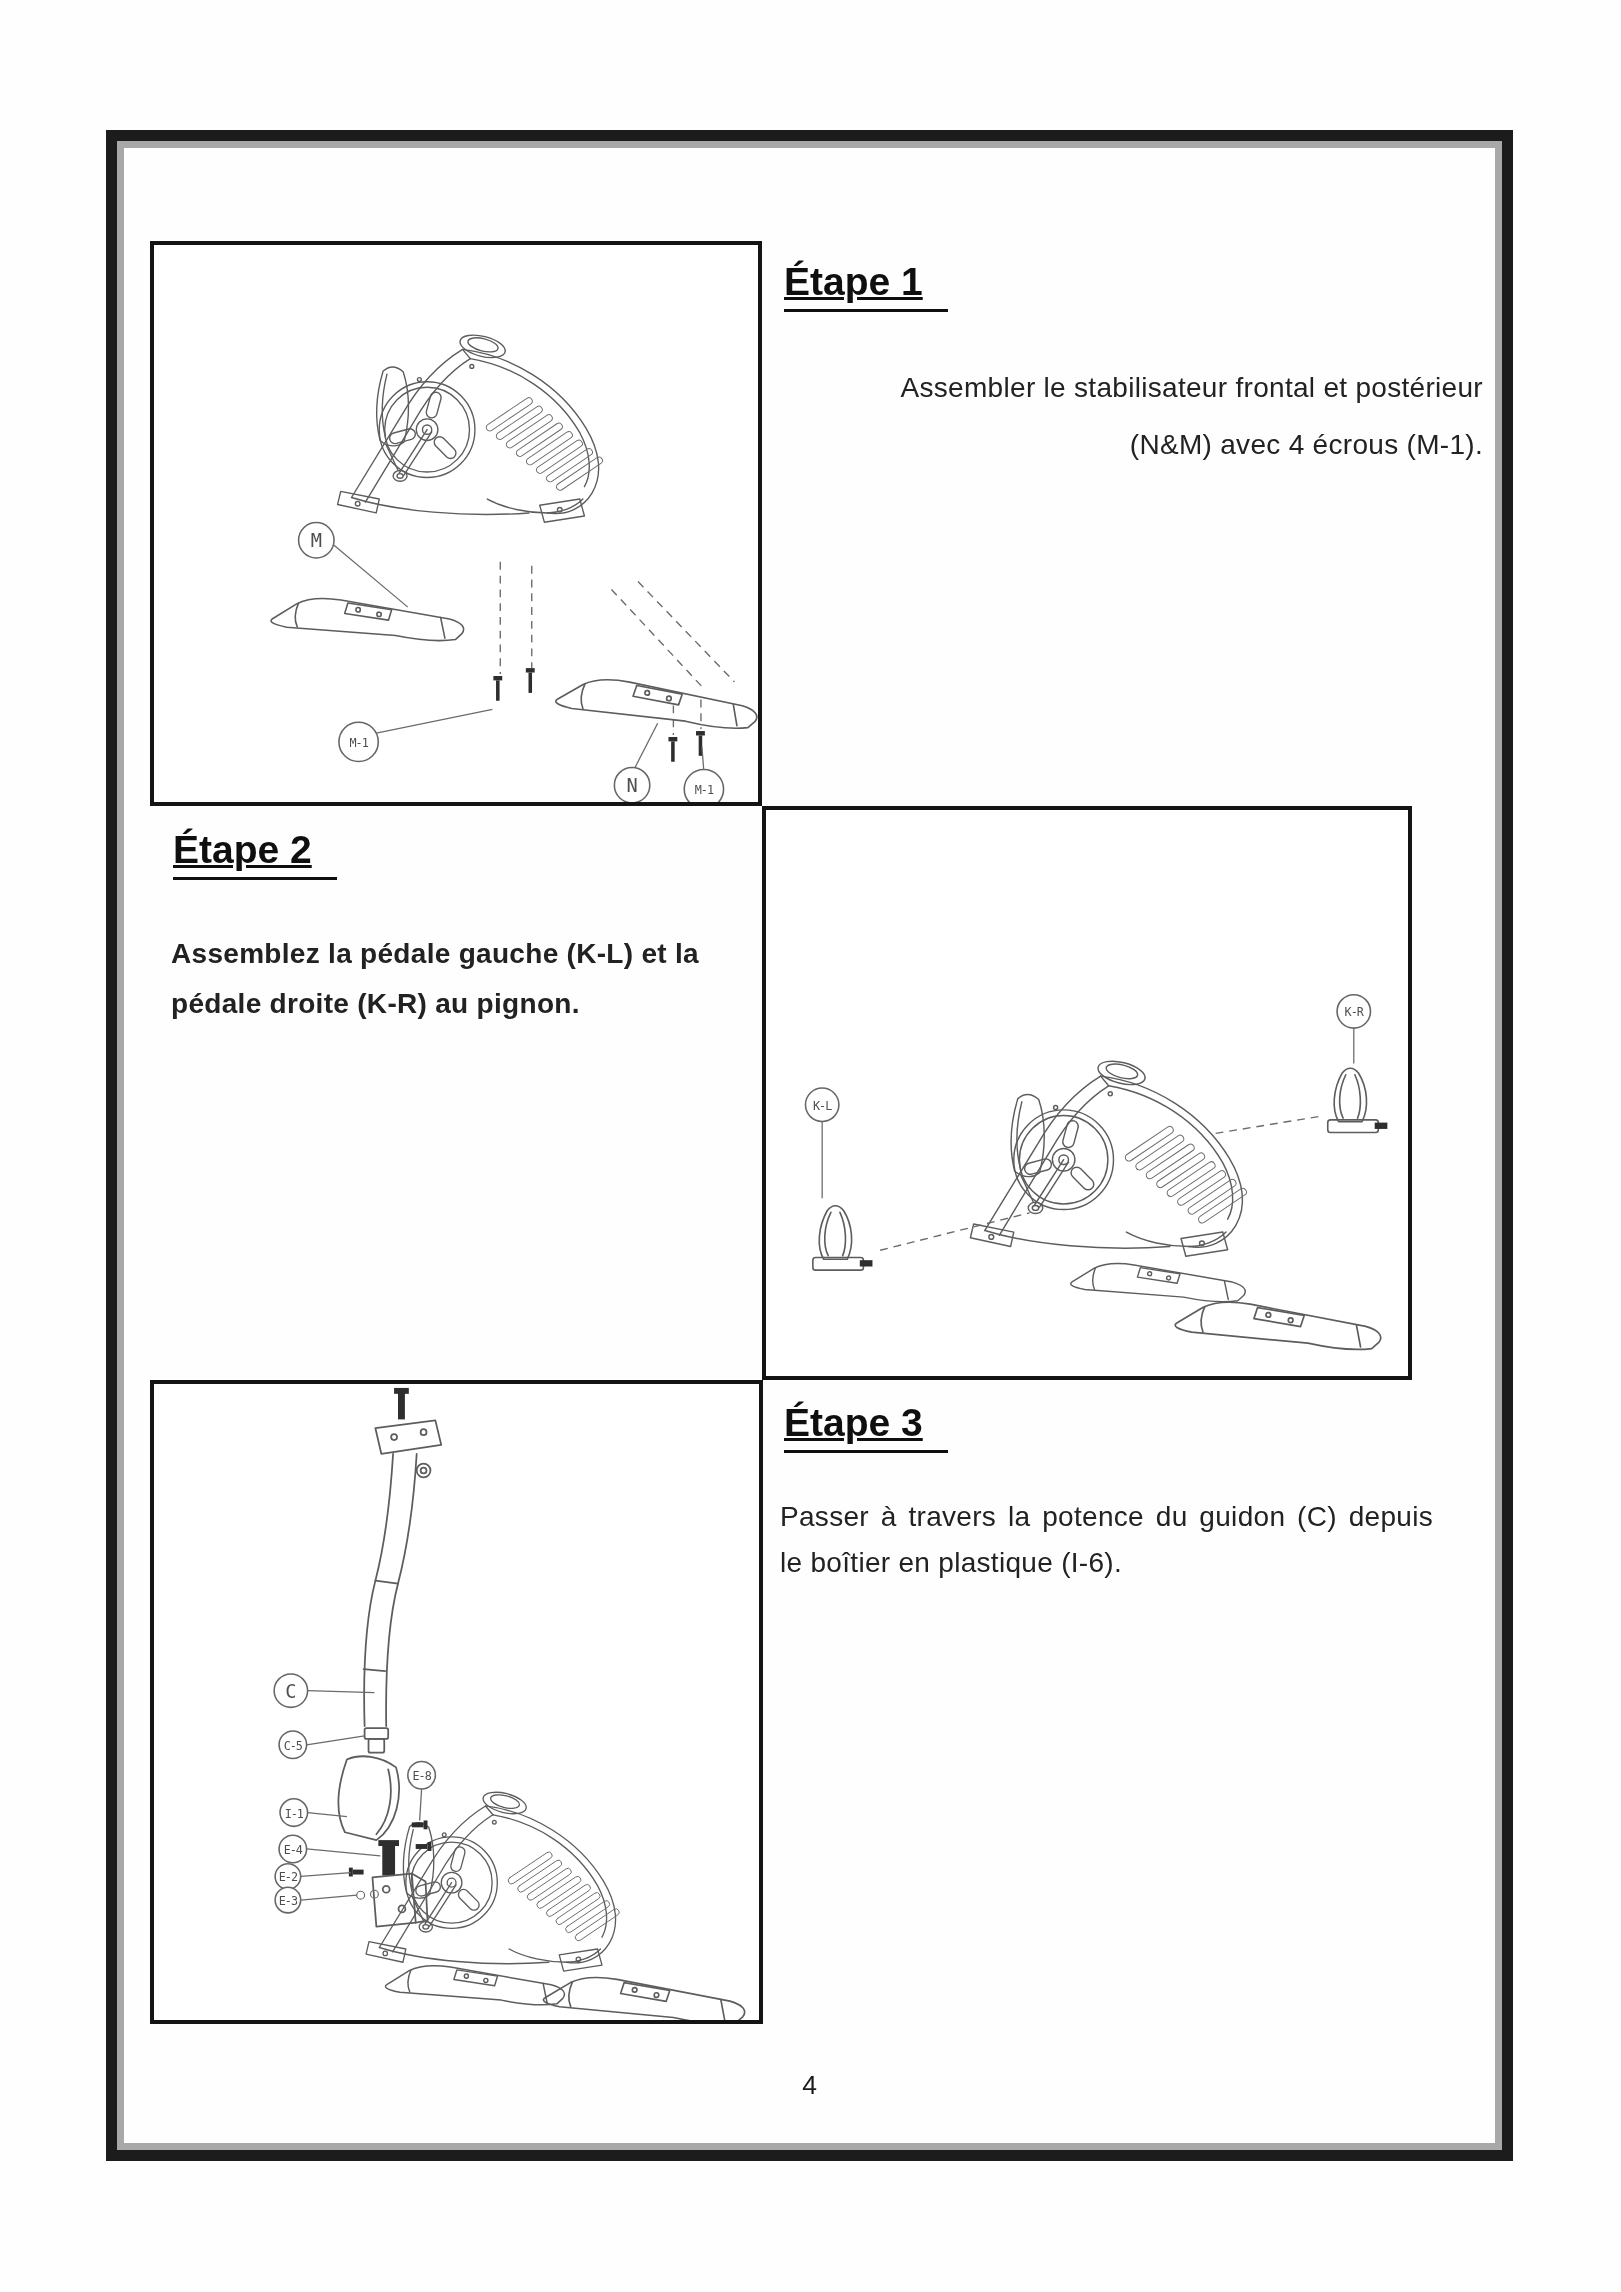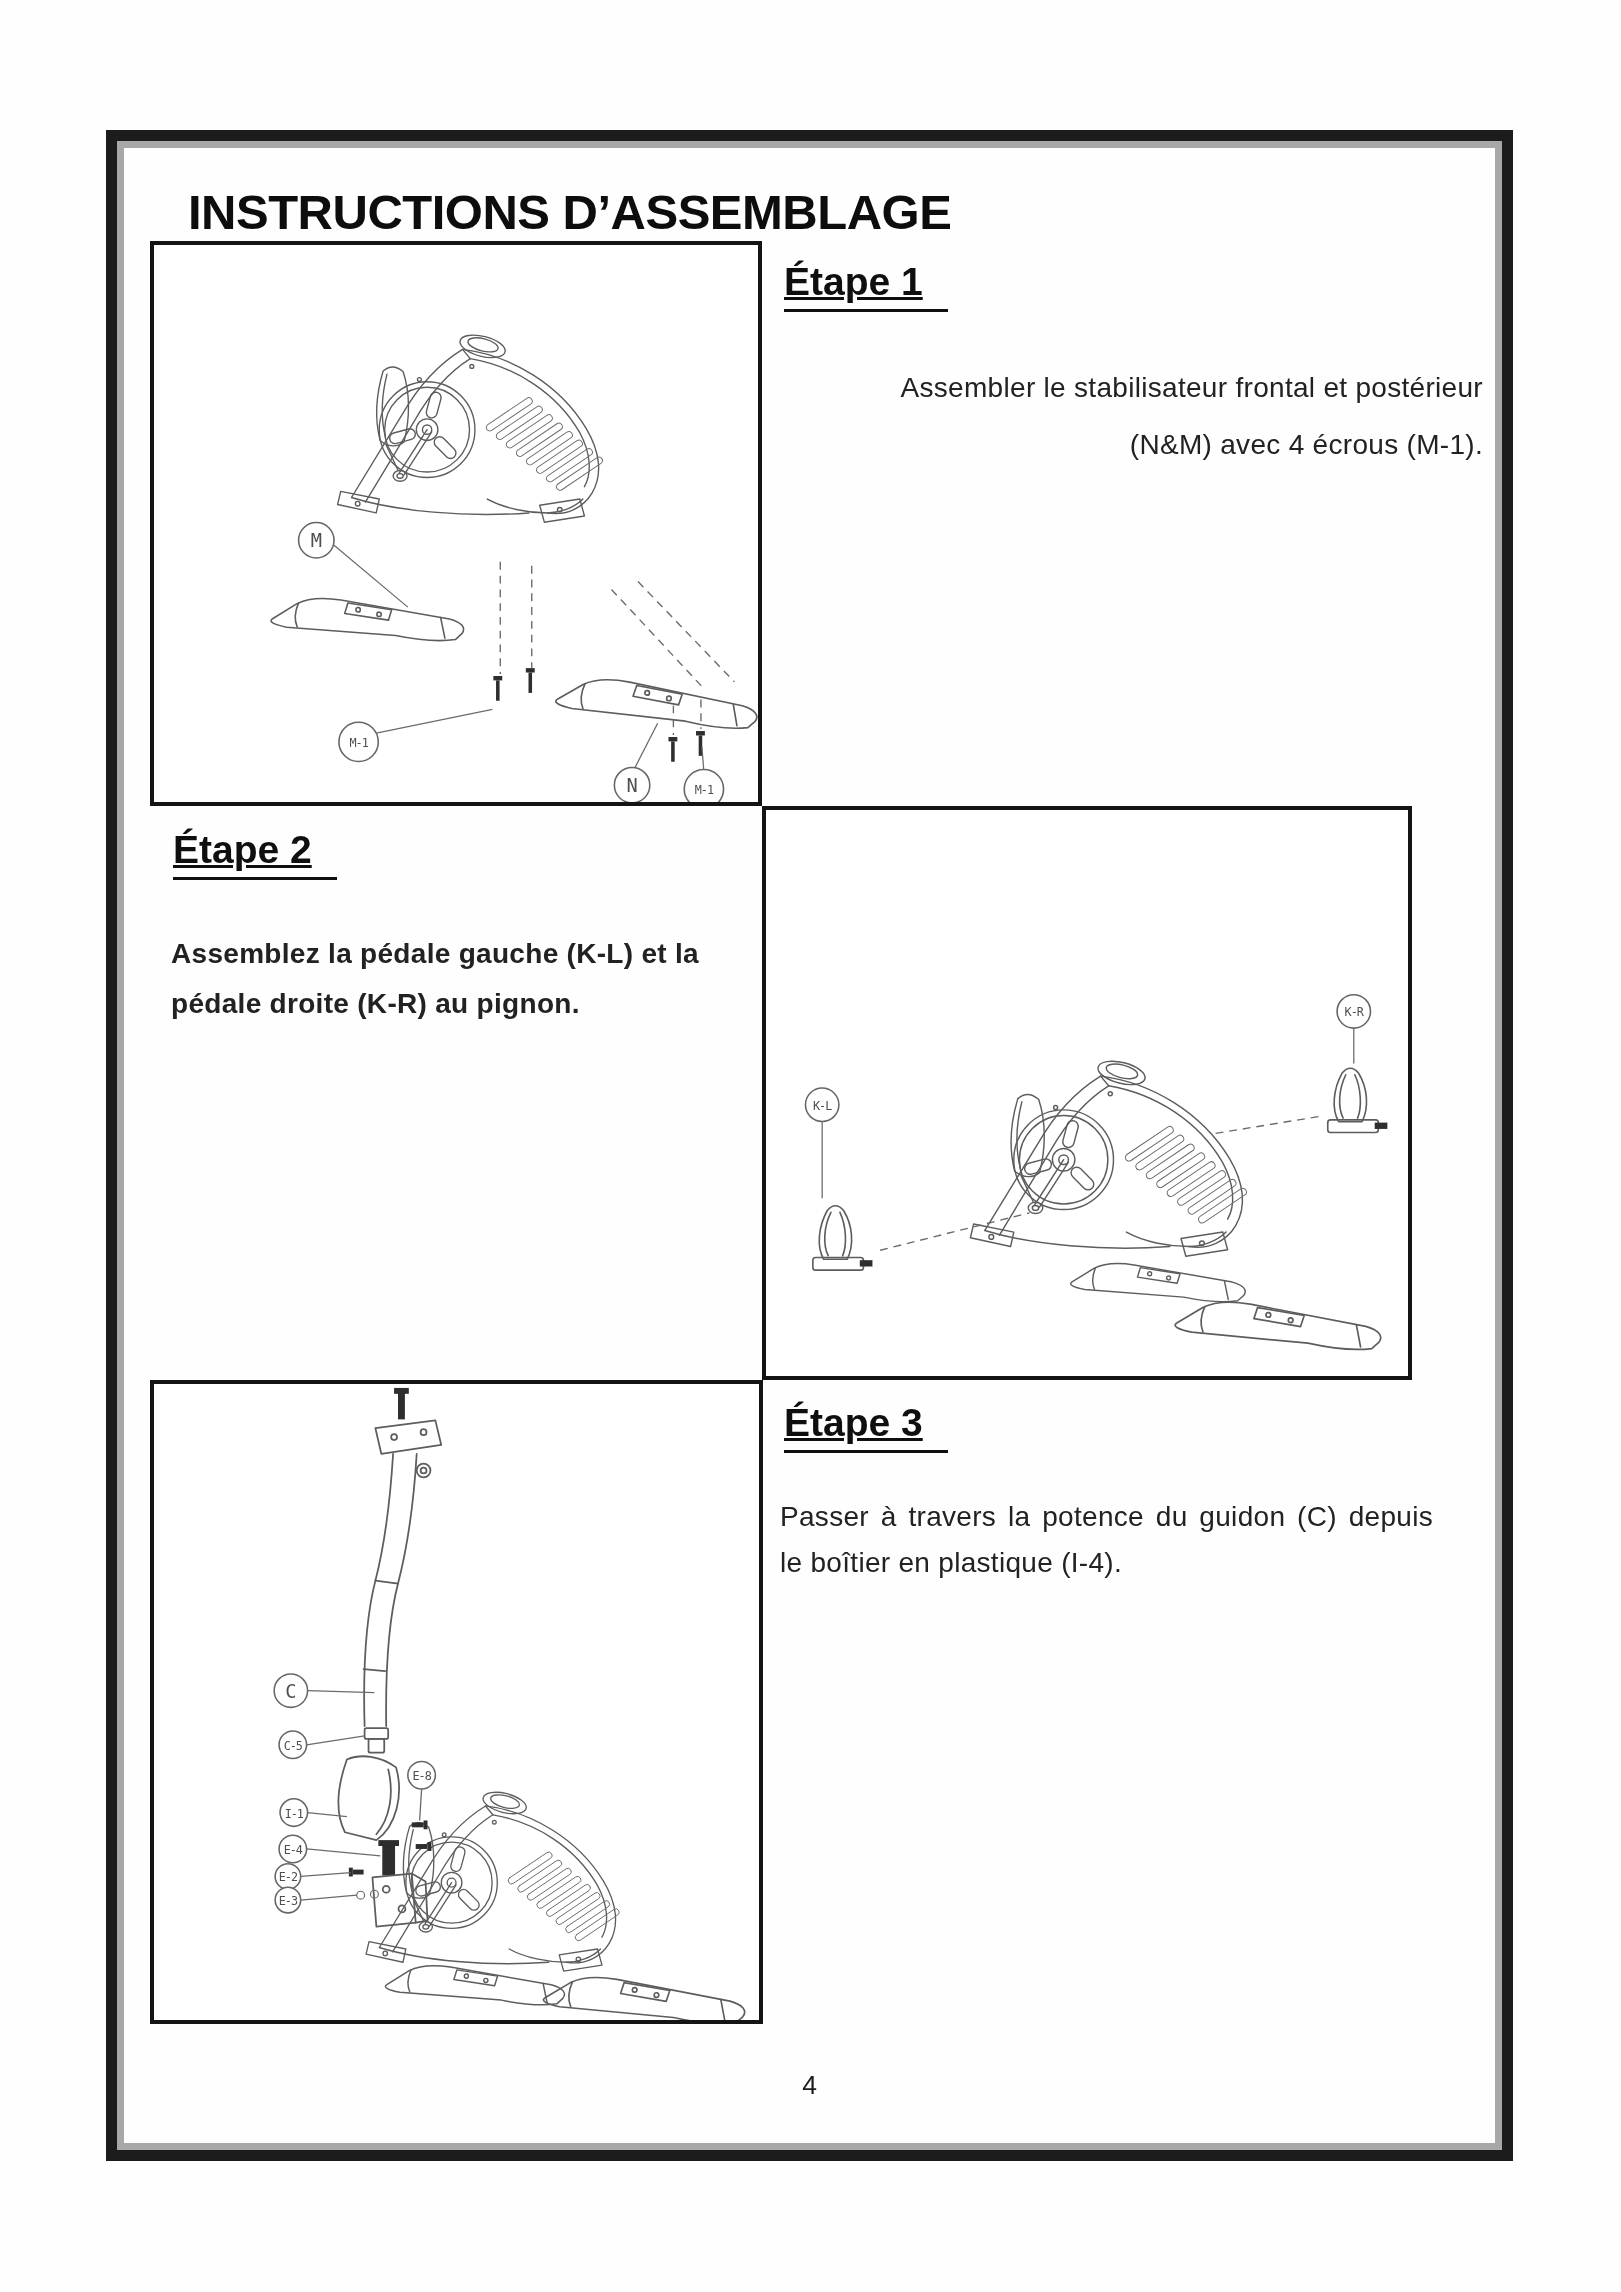--- a/index.html
+++ b/index.html
@@ -134,21 +134,20 @@
         </g>
       </symbol>
 
       <symbol id="bolt" viewBox="0 0 12 30">
         <rect x="1" y="0" width="10" height="5" class="dark"></rect>
         <rect x="4" y="5" width="4" height="23" class="dark"></rect>
       </symbol>
     </defs>
   </svg>
 
-  <div class="doc-title">INSTRUCTIONS D’ASSEMBLAGE</div>
 
   <div class="dia-box box1">
     <svg class="dia" viewBox="0 0 614 566">
       <g>
         <use href="#bike" x="160" y="62" width="345" height="259"></use>
       </g>
 
       <path class="dash" d="M352,322 V436"></path>
       <path class="dash" d="M384,326 V430"></path>
 
@@ -323,19 +322,19 @@
       <line class="leader" x1="272" y1="412" x2="270" y2="444"></line>
       <g class="lbl lbl-sm">
         <circle cx="272" cy="398" r="14"></circle>
         <text x="272" y="403" text-anchor="middle">E-8</text>
       </g>
     </svg>
   </div>
 
   <div class="step-h h3">Étape 3</div>
   <div class="step-body b3">
-    <p>Passer à travers la potence du guidon (C) depuis le boîtier en plastique (I-4).</p>
+    <p>Passer à travers la potence du guidon (C) depuis le boîtier en plastique (I-6).</p>
   </div>
 
   <div class="page-num">4</div>
 
 </div>
 
 
 </body></html>

